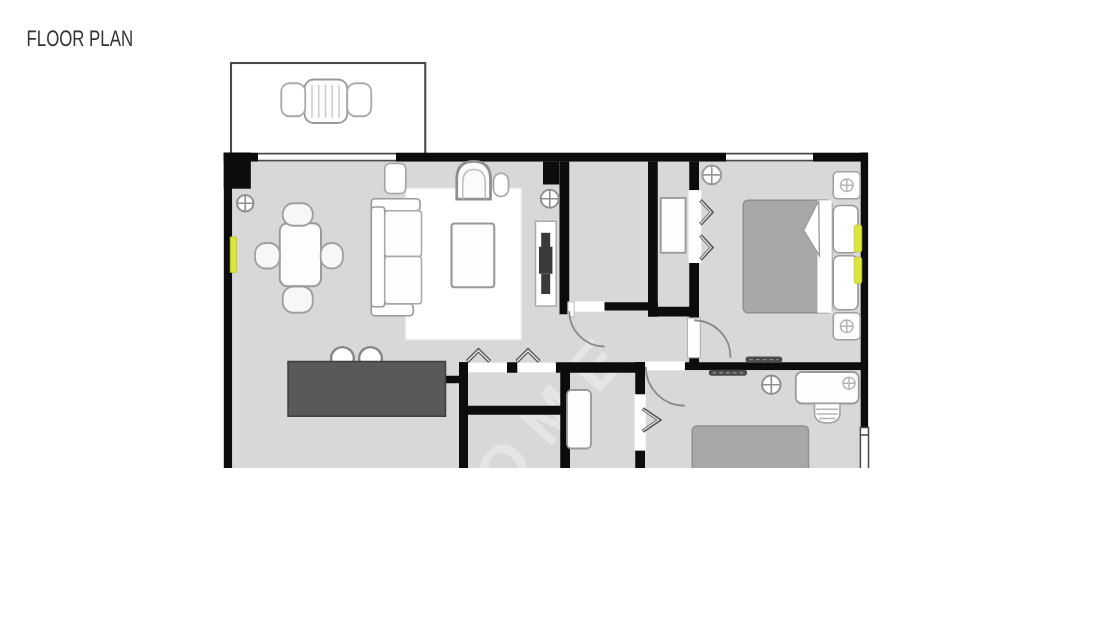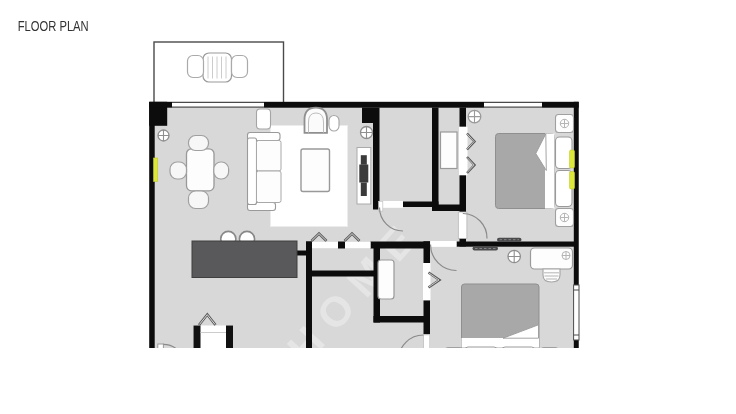--- a/index.html
+++ b/index.html
@@ -1,16 +1,16 @@
 <!DOCTYPE html>
 <html><head>
 <meta charset="utf-8">
 <style>
   html,body{margin:0;padding:0;background:#ffffff;}
-  .page{position:relative;width:736px;height:348px;background:#ffffff;overflow:hidden;
+  .page{position:relative;width:736px;height:312px;background:#ffffff;overflow:hidden;
         font-family:"Liberation Sans", sans-serif;}
 </style>
 </head>
 <body>
 <div class="page">
 <svg width="736" height="414" viewBox="0 0 736 414">
 
 <text x="17.7" y="30.5" font-size="15" fill="#333333" textLength="71" lengthAdjust="spacingAndGlyphs">FLOOR PLAN</text>
 
 <rect x="152" y="105" width="228" height="140" fill="#d8d8d8"></rect>

